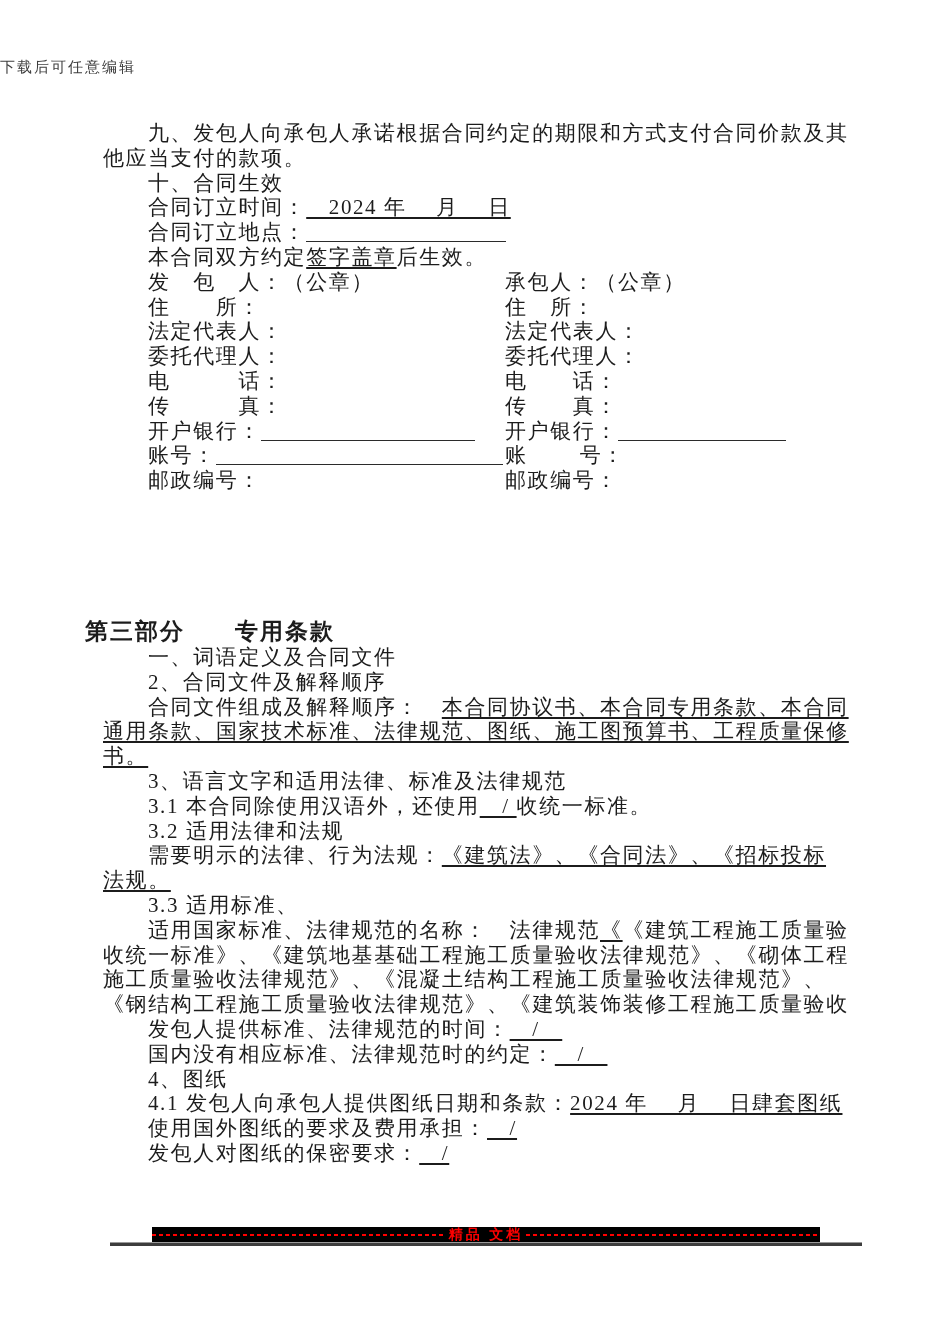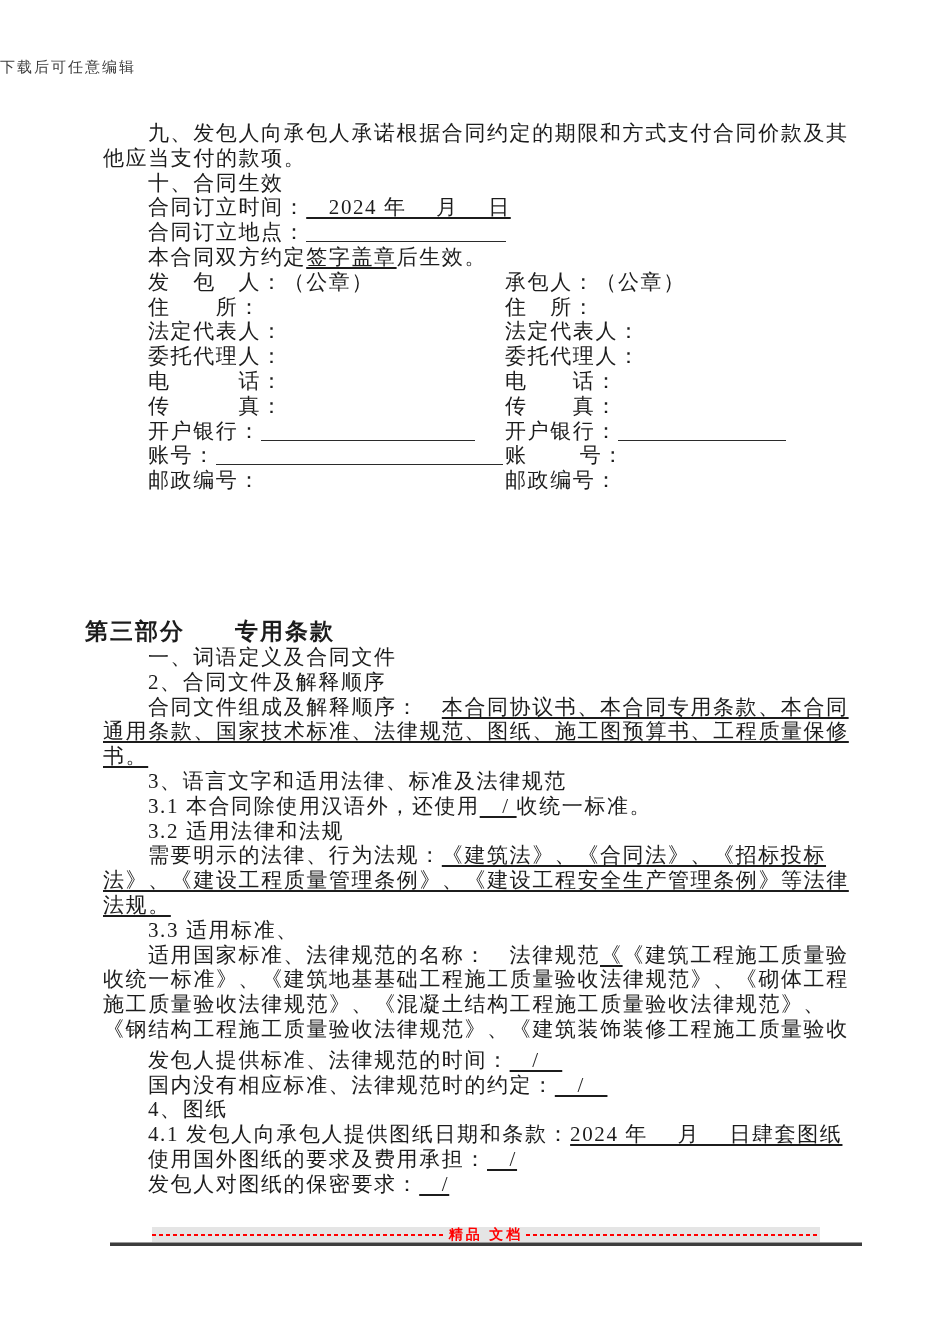--- a/index.html
+++ b/index.html
@@ -77,34 +77,33 @@
       <div class="docline title"><span>第三部分　　专用条款</span></div>
       <div class="docline indent"><span>一、词语定义及合同文件</span></div>
       <div class="docline indent"><span>2、合同文件及解释顺序</span></div>
       <div class="docline indent"><span>合同文件组成及解释顺序：　</span><span class="u">本合同协议书、本合同专用条款、本合同</span></div>
       <div class="docline"><span class="u">通用条款、国家技术标准、法律规范、图纸、施工图预算书、工程质量保修</span></div>
       <div class="docline"><span class="u">书。</span></div>
       <div class="docline indent"><span>3、语言文字和适用法律、标准及法律规范</span></div>
       <div class="docline indent"><span>3.1 本合同除使用汉语外，还使用</span><span class="u">　/ </span><span>收统一标准。</span></div>
       <div class="docline indent"><span>3.2 适用法律和法规</span></div>
       <div class="docline indent"><span>需要明示的法律、行为法规：</span><span class="u">《建筑法》、《合同法》、《招标投标</span></div>
-      <div class="docline"><span class="u">法》、《建设工程质量管理条例》、《建设工程安全生产管理条例》等法律</span></div>
       <div class="docline"><span class="u">法规。</span></div>
       <div class="docline indent"><span>3.3 适用标准、</span></div>
       <div class="docline indent"><span>适用国家标准、法律规范的名称：　法律规范</span><span class="u">《</span><span>《建筑工程施工质量验</span></div>
       <div class="docline"><span>收统一标准》、《建筑地基基础工程施工质量验收法律规范》、《砌体工程</span></div>
       <div class="docline"><span>施工质量验收法律规范》、《混凝土结构工程施工质量验收法律规范》、</span></div>
       <div class="docline"><span>《钢结构工程施工质量验收法律规范》、《建筑装饰装修工程施工质量验收</span></div>
-      <div class="docline indent" style="margin-top: 6px;"><span>发包人提供标准、法律规范的时间：</span><span class="u">　/　</span></div>
+      <div class="docline indent" style=""><span>发包人提供标准、法律规范的时间：</span><span class="u">　/　</span></div>
       <div class="docline indent"><span>国内没有相应标准、法律规范时的约定：</span><span class="u">　/　</span></div>
       <div class="docline indent"><span>4、图纸</span></div>
       <div class="docline indent"><span>4.1 发包人向承包人提供图纸日期和条款：</span><span class="u">2024 年　 月　 日肆套图纸</span></div>
       <div class="docline indent"><span>使用国外图纸的要求及费用承担：</span><span class="u">　/ </span></div>
       <div class="docline indent"><span>发包人对图纸的保密要求：</span><span class="u">　/ </span></div>
     </div>
 
-  <div class="footer-strip" style="background: #e5e5e5;">
+  <div class="footer-strip" style="background: #000000;">
     <div class="footer-dash" style="background: repeating-linear-gradient(90deg, rgb(255, 0, 0) 0px, rgb(255, 0, 0) 4px, transparent 4px, transparent 7px);"></div>
     <div class="footer-label" style="color: rgb(255, 0, 0);">精品 文档</div>
     <div class="footer-dash" style="background: repeating-linear-gradient(90deg, rgb(255, 0, 0) 0px, rgb(255, 0, 0) 4px, transparent 4px, transparent 7px);"></div>
   </div>
   <div class="footer-rule" style="background: rgb(61, 61, 61);"></div>
 </div>
 
 </body></html>

